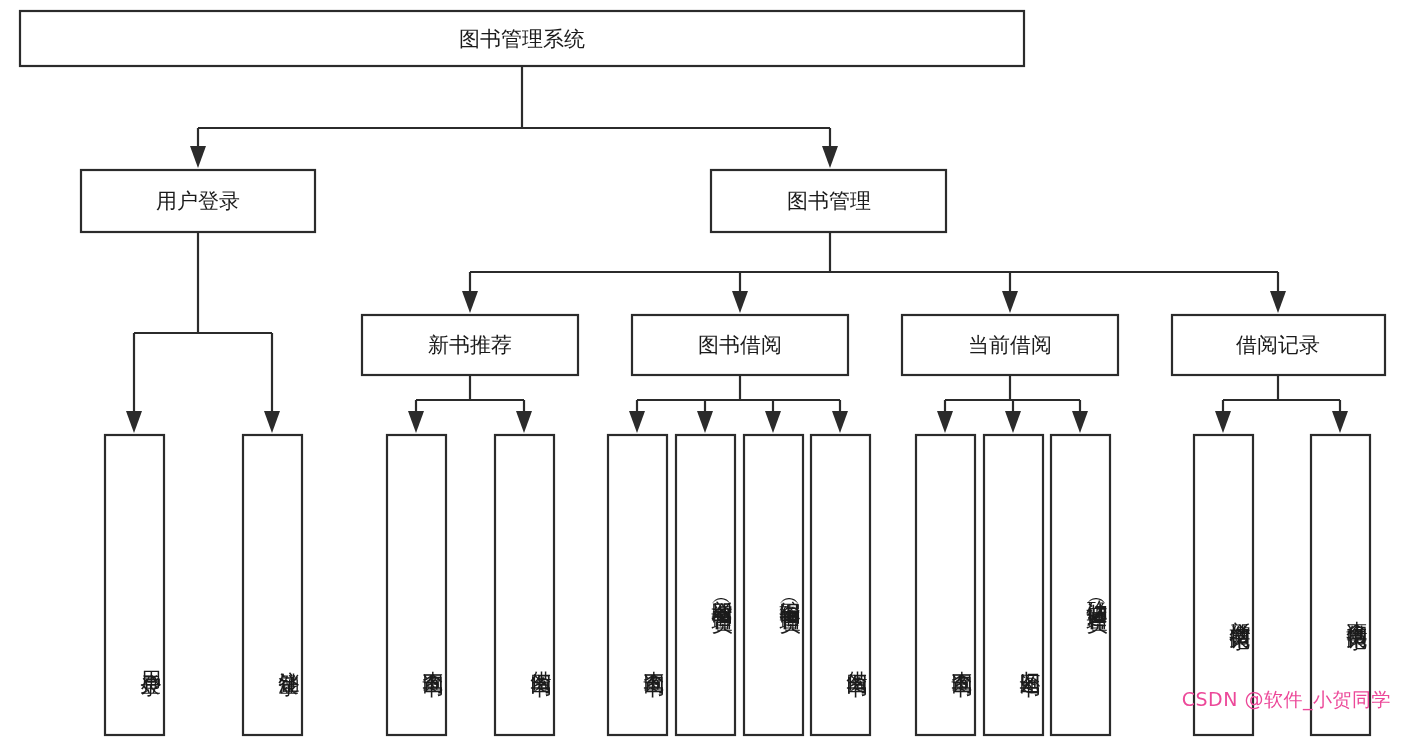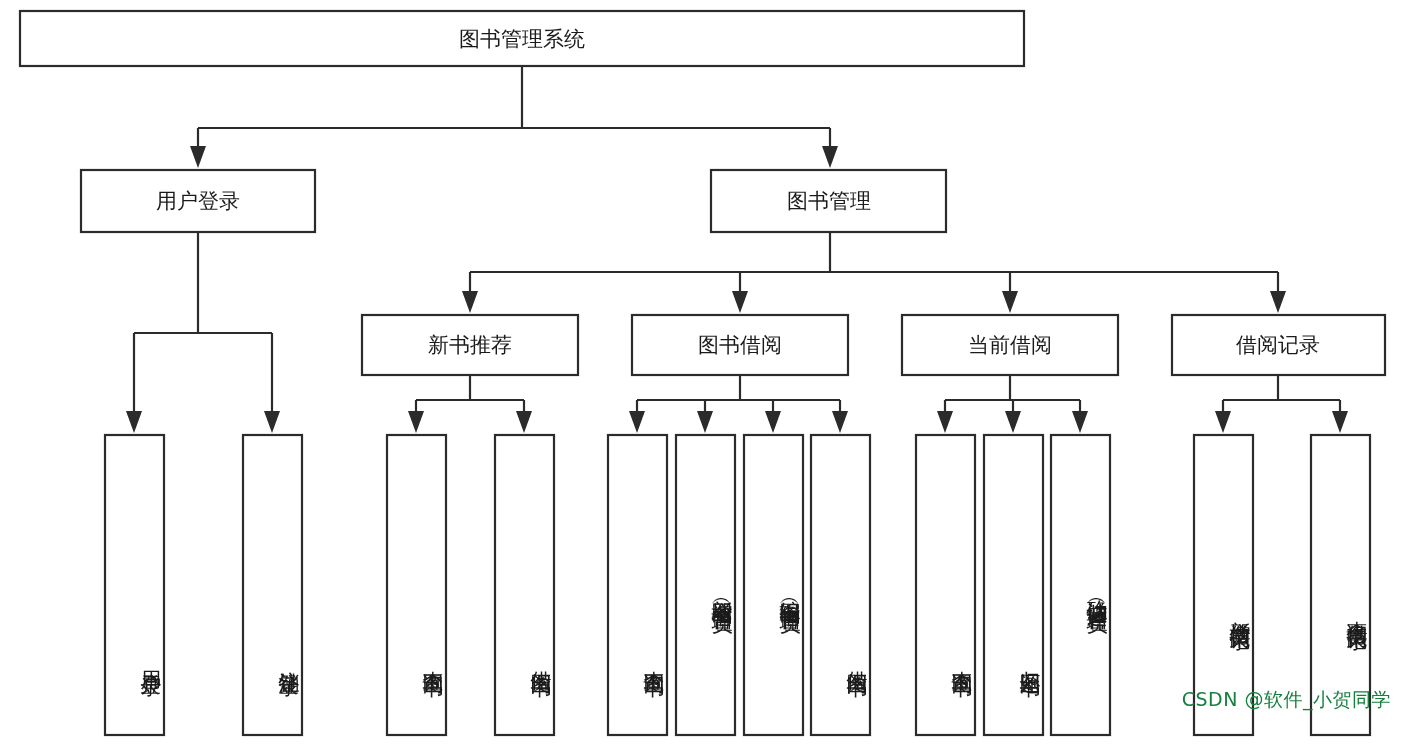--- a/index.html
+++ b/index.html
@@ -64,21 +64,21 @@
     justify-content: center;
     white-space: nowrap;
     pointer-events: none;
   }
   .watermark {
     position: absolute;
     right: 14px;
     bottom: 8px;
     font-family: "DejaVu Sans", "Liberation Sans", sans-serif;
     font-size: 19px;
-    color: #15803d;
+    color: #ec4899;
     white-space: nowrap;
     letter-spacing: 0.5px;
   }
 </style>
 </head>
 <body>
 
 <div id="diagram-root">
 
   <svg id="flow-svg" viewBox="0 0 1405 747">

